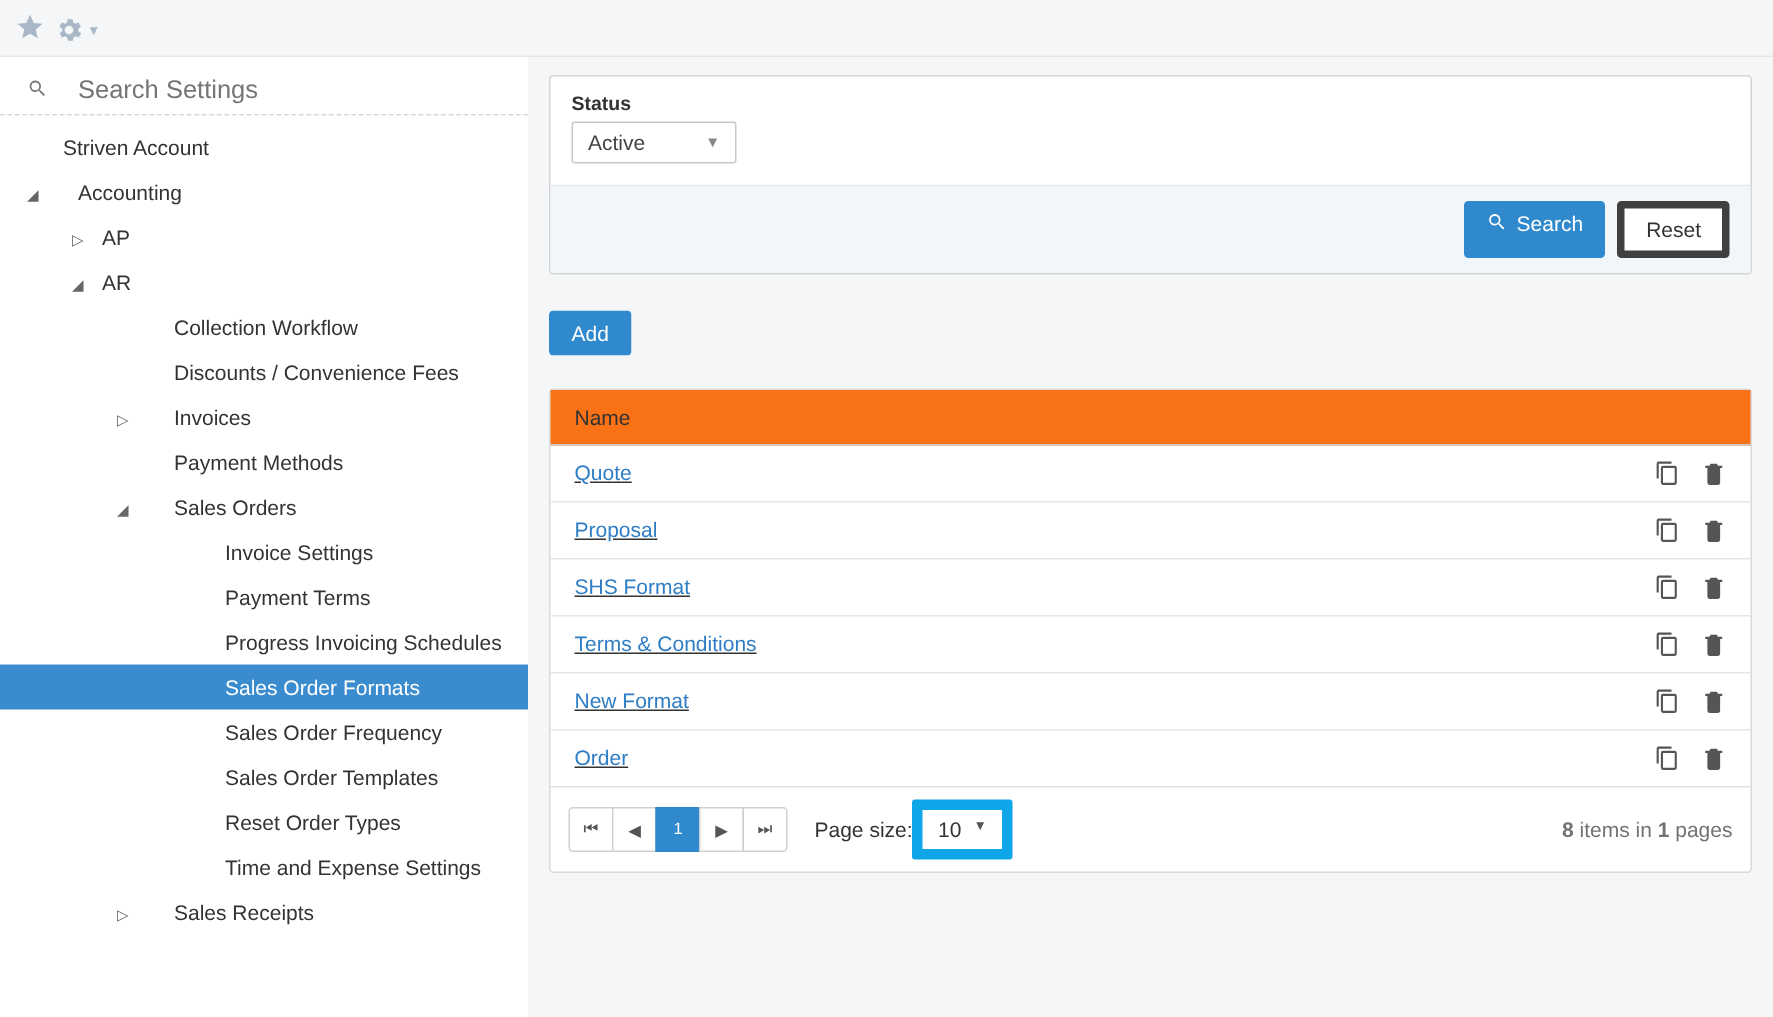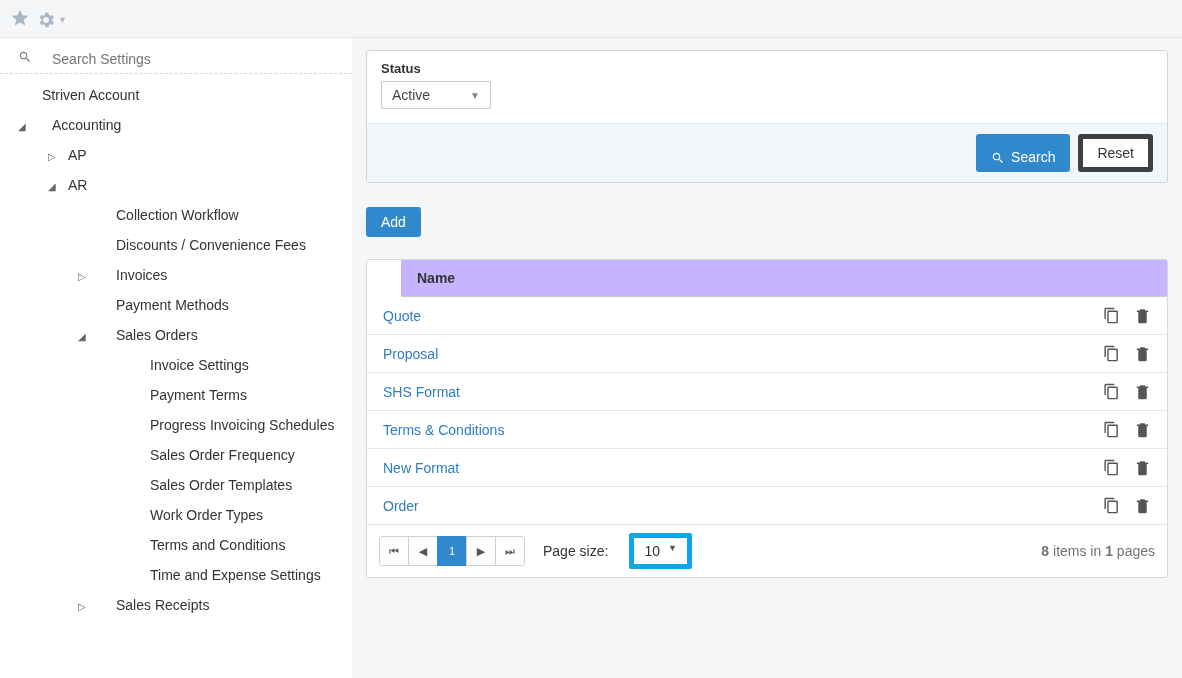--- a/index.html
+++ b/index.html
@@ -5,21 +5,21 @@
 * { box-sizing: border-box; margin: 0; padding: 0; }
 body { font-family: "Segoe UI", Arial, sans-serif; background: #f5f6f7; font-size: 14px; color: #333; }
 .page-header { display: flex; align-items: center; justify-content: space-between; padding: 8px 16px 6px 10px; border-bottom: 1px solid #e5e5e5; }
 .page-title { color: #2b77c0; font-size: 22px; font-weight: 600; }
 .header-icons { display: flex; gap: 6px; align-items: center; color: #a9b7c6; }
 .header-icons svg { width: 20px; height: 20px; fill: #a9b7c6; }
 .layout { display: flex; }
 .sidebar { width: 352px; background: #fff; padding-top: 10px; min-height: 640px; }
 .search-row { display: flex; align-items: center; padding: 2px 8px 6px 18px; border-bottom: 1px dashed #d8d8d8; margin-bottom: 6px; }
 .search-row svg { width: 14px; height: 14px; fill: #777; margin-right: 20px; }
-.search-input { border: none; outline: none; font-size: 14px; color: #8b5cf6; width: 100%; }
+.search-input { border: none; outline: none; font-size: 17px; color: #8b5cf6; width: 100%; }
 .tree { list-style: none; }
 .tree-item { display: flex; align-items: center; padding: 7px 8px; cursor: pointer; font-size: 14px; color: #333; }
 .tree-item.selected { background: #3b8ccf; color: #fff; }
 .tree-item .caret { width: 24px; text-align: center; color: #666; font-size: 10px; }
 .indent-0 { }
 .indent-0 .label-col { margin-left: 34px; }
 .indent-1 { padding-left: 18px; }
 .indent-1 .caret-col { margin-left: 0; }
 .indent-1 .label-col { margin-left: 34px; }
 .indent-2 { padding-left: 48px; }
@@ -30,38 +30,38 @@
 .indent-4 .label-col { margin-left: 72px; }
 .caret-col { width: 0; }
 .caret-spacer { display:inline-block; width: 14px; }
 .content { flex: 1; padding: 12px 14px; }
 .panel { border: 1px solid #d4d4d4; border-radius: 3px; background: #fff; margin-bottom: 24px; }
 .panel-top { padding: 10px 14px 14px 14px; }
 .panel-top label { font-weight: 600; font-size: 13px; display: block; margin-bottom: 5px; }
 .select-box { display: inline-flex; align-items: center; justify-content: space-between; border: 1px solid #c9c9c9; border-radius: 2px; padding: 5px 10px; width: 110px; color: #444; cursor: pointer; }
 .select-box .chev { font-size: 10px; color: #888; }
 .panel-bottom { background: #f1f6fb; padding: 10px 14px; border-top: 1px solid #e6e6e6; border-radius: 0 0 3px 3px; display: flex; justify-content: flex-end; gap: 8px; }
-.btn { display: inline-flex; align-items: flex-end; gap: 6px; padding: 6px 14px; border-radius: 3px; border: 1px solid transparent; font-size: 14px; cursor: pointer; }
+.btn { display: inline-flex; align-items: flex-start; gap: 6px; padding: 6px 14px; border-radius: 3px; border: 1px solid transparent; font-size: 14px; cursor: pointer; }
 .btn-primary { background: #2f89cc; color: #fff; }
 .btn-default { background: #fff; color: #333; border: 5px solid #404040; }
 .btn svg { width: 14px; height: 14px; fill: #fff; }
 .table-wrap { border: 1px solid #d9d9d9; border-radius: 3px; background: #fff; }
-.table-head { background: #c4b5fd; padding: 10px 16px; font-weight: 700; color: #333; border-bottom: 1px solid #c9c9c9; margin-left: 34px; }
-.table-row { display: flex; align-items: flex-end; padding: 10px 16px; border-bottom: 1px solid #e6e6e6; }
+.table-head { background: #f97316; padding: 10px 16px; font-weight: 400; color: #333; border-bottom: 1px solid #c9c9c9; }
+.table-row { display: flex; align-items: flex-start; padding: 10px 16px; border-bottom: 1px solid #e6e6e6; text-decoration: underline; }
 .table-row:last-child { border-bottom: none; }
 .row-name { color: #2f7dc4; cursor: pointer; flex: 1; }
 .row-actions { display: flex; gap: 14px; }
 .row-actions svg { width: 17px; height: 17px; fill: #555; cursor: pointer; }
 .pager { display: flex; align-items: center; padding: 8px 12px; border-top: 1px solid #e2e2e2; gap: 0; }
 .pager .pg-btn { width: 30px; height: 30px; border: 1px solid #d0d0d0; background: #fff; display: inline-flex; align-items: center; justify-content: center; cursor: pointer; font-size: 11px; color: #555; margin-left: -1px; }
 .pager .pg-btn:first-child { margin-left: 0; border-radius: 3px 0 0 3px; }
 .pager .pg-btn.current { background: #2f89cc; color: #fff; border-color: #2f89cc; }
 .pager .pg-btn.last { border-radius: 0 3px 3px 0; }
 .pager .page-size-label { margin-left: 18px; color: #333; }
-.pager .page-size-sel { margin-left: 21px; border: 5px solid #0ea5e9; padding: 5px 10px; border-radius: 2px; display: inline-flex; align-items: flex-start; gap: 8px; cursor: pointer; }
+.pager .page-size-sel { margin-left: 0; border: 7px solid #0ea5e9; padding: 5px 10px; border-radius: 2px; display: inline-flex; align-items: flex-start; gap: 8px; cursor: pointer; }
 .pager .summary { margin-left: auto; color: #737373; }
 .pager .summary b { font-weight: 700; }
 </style>
 </head>
 <body>
 
 <div class="page-header">
   <div class="header-icons">
     <span>
       <svg viewBox="0 0 24 24">
@@ -129,35 +129,35 @@
           <span class="label-col">Invoice Settings</span>
         </li>
         <li class="tree-item indent-4">
           <span class="caret-col"><span class="caret-spacer"></span></span>
           <span class="label-col">Payment Terms</span>
         </li>
         <li class="tree-item indent-4">
           <span class="caret-col"><span class="caret-spacer"></span></span>
           <span class="label-col">Progress Invoicing Schedules</span>
         </li>
+        <li class="tree-item indent-4 selected">
+          <span class="caret-col"><span class="caret-spacer"></span></span>
+          <span class="label-col">Sales Order Formats</span>
+        </li>
         <li class="tree-item indent-4">
           <span class="caret-col"><span class="caret-spacer"></span></span>
           <span class="label-col">Sales Order Frequency</span>
         </li>
         <li class="tree-item indent-4">
           <span class="caret-col"><span class="caret-spacer"></span></span>
           <span class="label-col">Sales Order Templates</span>
         </li>
         <li class="tree-item indent-4">
           <span class="caret-col"><span class="caret-spacer"></span></span>
-          <span class="label-col">Work Order Types</span>
-        </li>
-        <li class="tree-item indent-4">
-          <span class="caret-col"><span class="caret-spacer"></span></span>
-          <span class="label-col">Terms and Conditions</span>
+          <span class="label-col">Reset Order Types</span>
         </li>
         <li class="tree-item indent-4">
           <span class="caret-col"><span class="caret-spacer"></span></span>
           <span class="label-col">Time and Expense Settings</span>
         </li>
         <li class="tree-item indent-3">
           <span class="caret-col"><span class="caret">▷</span></span>
           <span class="label-col">Sales Receipts</span>
         </li>
       </ul>

